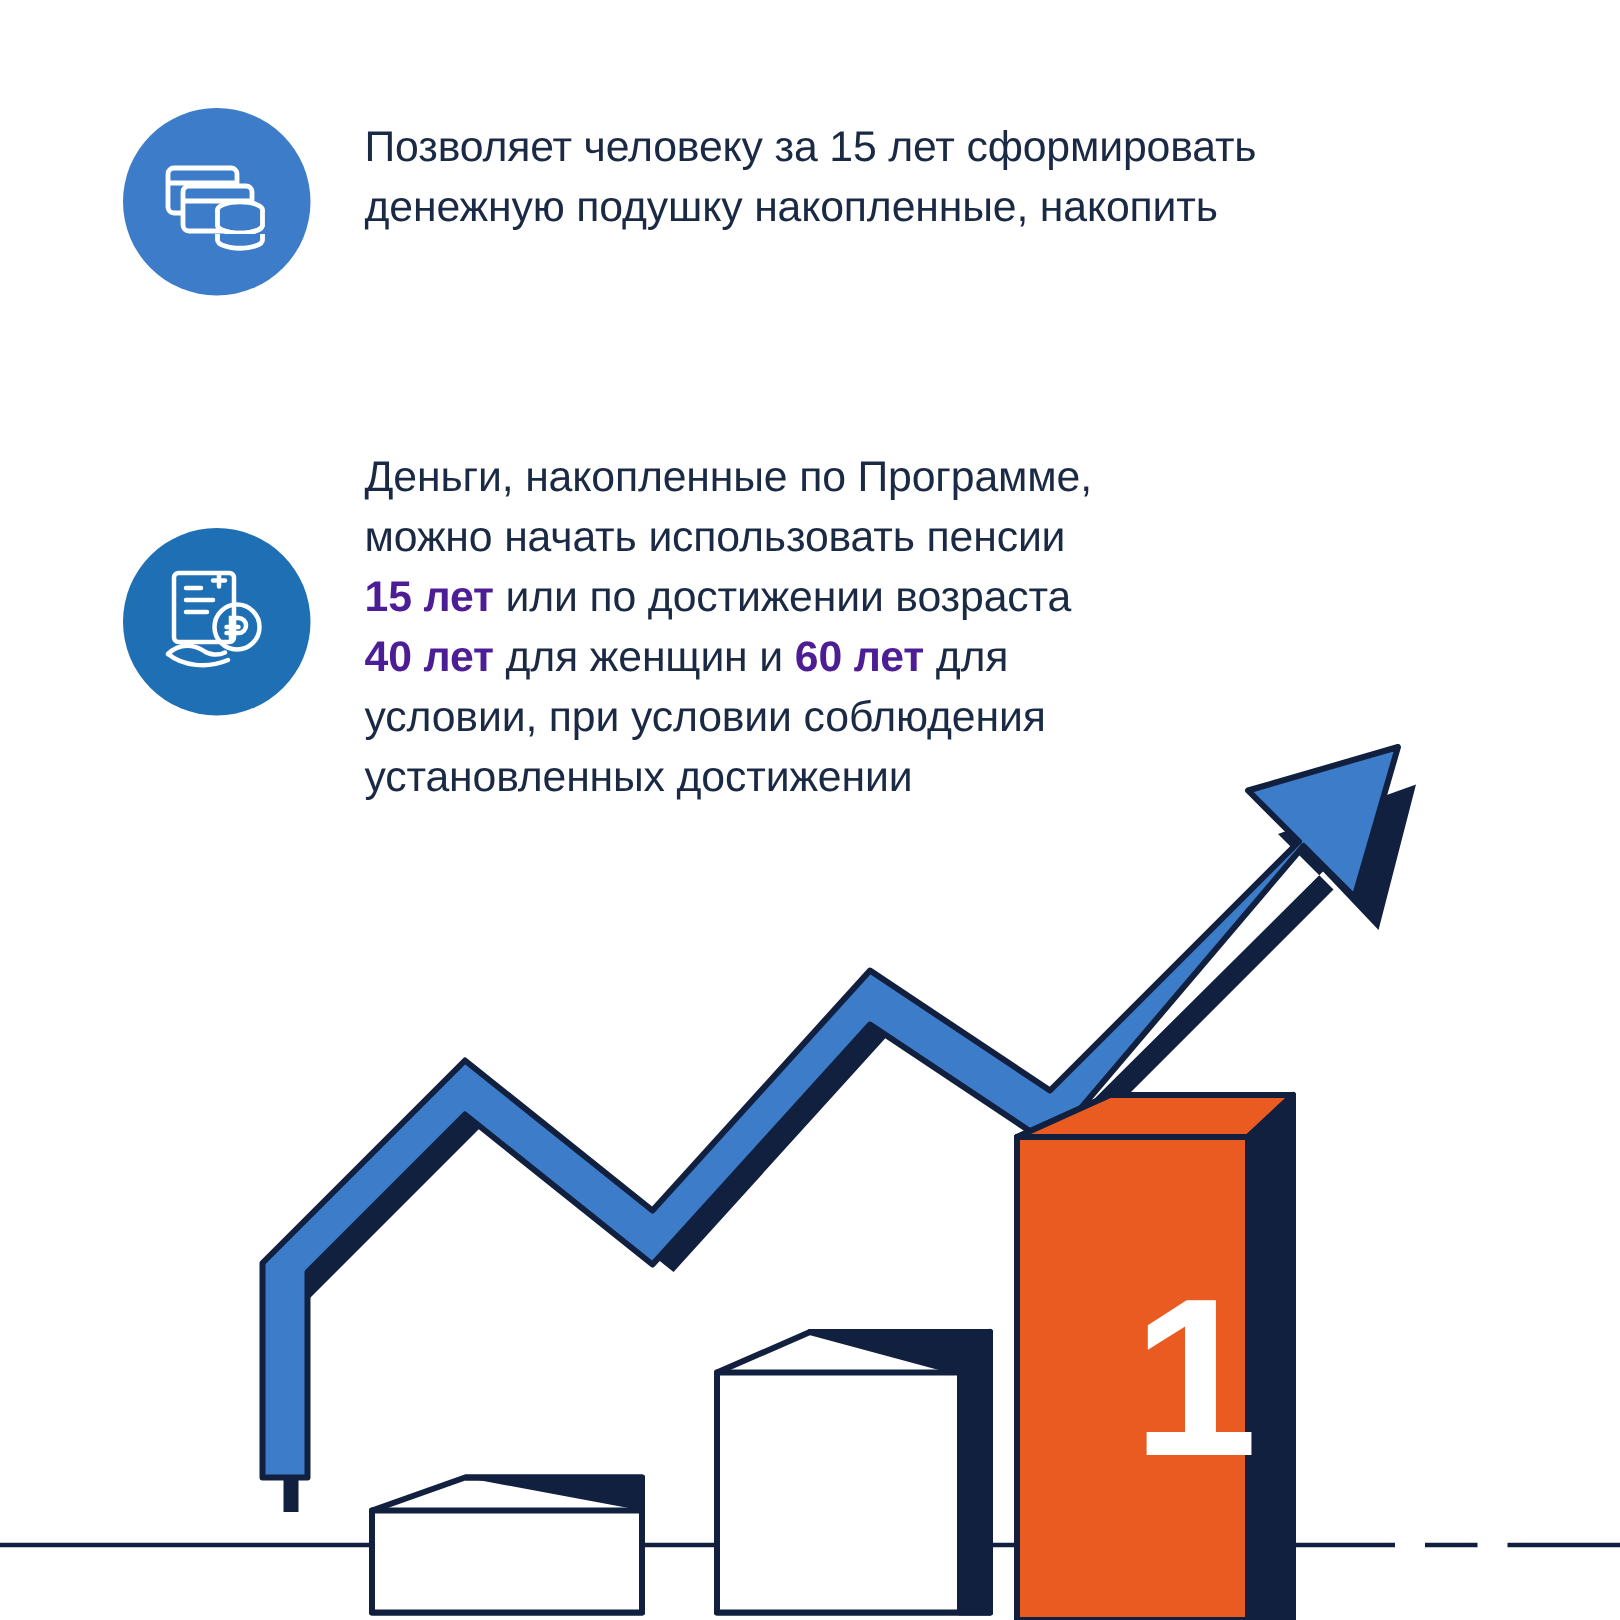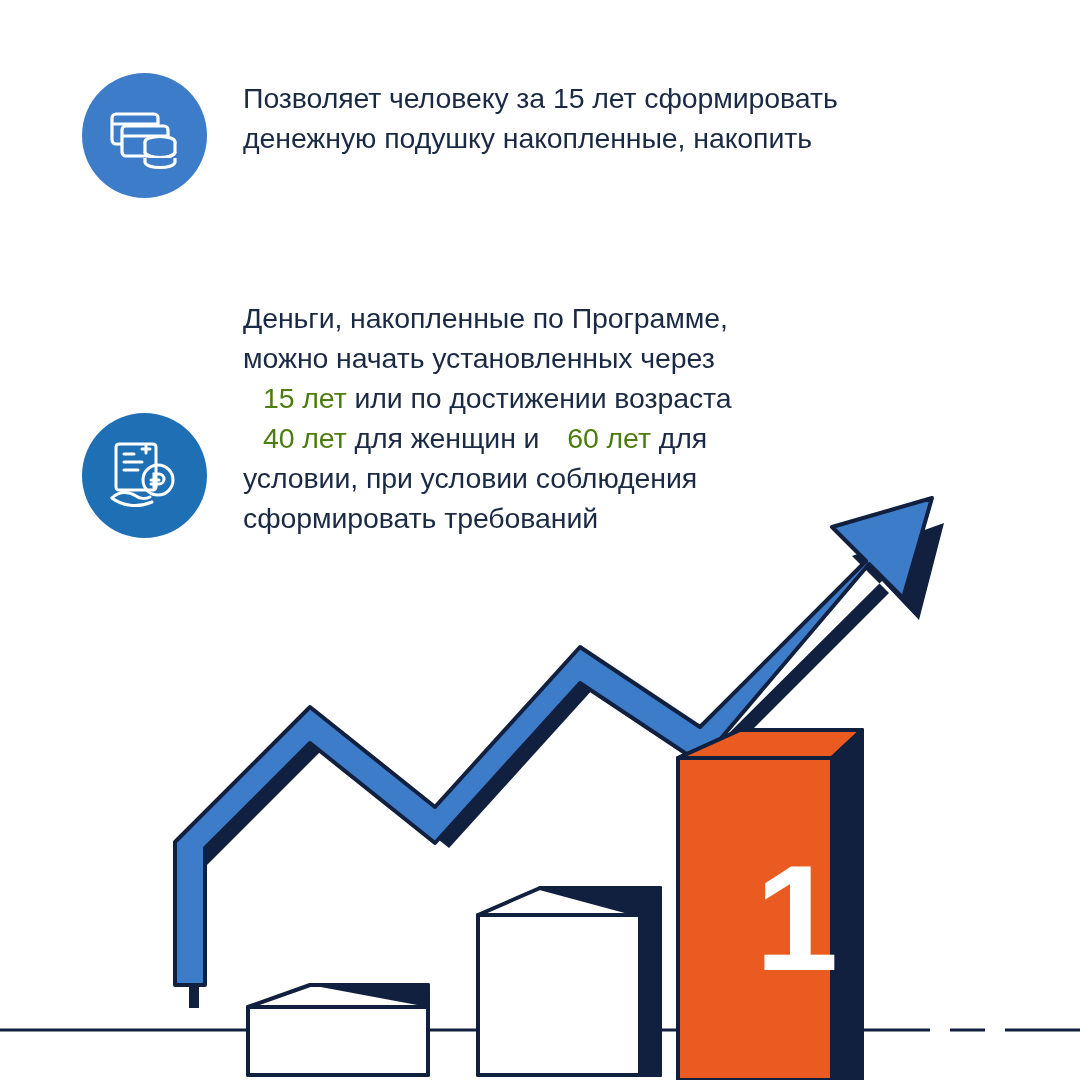--- a/index.html
+++ b/index.html
@@ -13,21 +13,21 @@
     position: relative;
     overflow: hidden;
     font-family: "Liberation Sans", sans-serif;
     color: #12203f;
   }
 
   
   .bullet {
     position: absolute;
     display: flex;
-    align-items: flex-end;
+    align-items: center;
   }
   #bullet-1 { left: 82px; top: 70px;  width: 900px; }
   #bullet-2 { left: 82px; top: 290px; width: 900px; }
 
   .badge {
     width: 125px;
     height: 125px;
     border-radius: 50%;
     background: #3d7cc9;
     flex: 0 0 125px;
@@ -40,23 +40,22 @@
 
   .bullet-text {
     font-size: 28.5px;
     line-height: 40px;
     letter-spacing: -0.1px;
     font-weight: 400;
     color: #1b2a44;
     padding-top: 8px;
   }
   .hl {
-    color: #4d7c0f;
-    font-weight: 400;
-    margin-left: 20px;
+    color: #4c1d95;
+    font-weight: 700;
   }
 
   
   #artwork {
     position: absolute;
     left: 0;
     top: 330px;
     width: 1080px;
     height: 750px;
   }
@@ -93,25 +92,25 @@
       <path d="M22 18 h10 M22 26 h18 M22 34 h14" stroke="#ffffff" stroke-width="3" stroke-linecap="round"></path>
       <path d="M40 13 h8 M44 9 v8" stroke="#ffffff" stroke-width="3" stroke-linecap="round"></path>
       <circle cx="56" cy="44" r="15" stroke="#ffffff" stroke-width="3" fill="none"></circle>
       <path d="M52 52 V38 h5 a5 5 0 0 1 0 10 h-8 M49 44 h8" stroke="#ffffff" stroke-width="3" stroke-linecap="round" fill="none"></path>
       <path d="M10 62 c8 -8 18 -6 24 -2 c4 3 10 3 14 1" stroke="#ffffff" stroke-width="3" stroke-linecap="round" fill="none"></path>
       <path d="M10 62 c10 8 26 10 40 4" stroke="#ffffff" stroke-width="3" stroke-linecap="round" fill="none"></path>
     </svg>
   </div>
   <div class="bullet-text">
     <span>Деньги, накопленные по Программе, </span><br>
-    <span>можно начать установленных через </span><br>
+    <span>можно начать использовать пенсии </span><br>
     <span class="hl">15 лет</span><span> или по достижении возраста </span><br>
     <span class="hl">40 лет</span><span> для женщин и </span><span class="hl">60 лет</span><span> для </span><br>
     <span>условии, при условии соблюдения </span><br>
-    <span>сформировать требований</span>
+    <span>установленных достижении</span>
   </div>
 </div>
 
 <div id="artwork">
   <svg width="1080" height="750" viewBox="0 0 1080 750" fill="none" aria-hidden="true">
 
     <g>
       <path d="M0 700 H930" stroke="#12203f" stroke-width="3"></path>
       <path d="M950 700 H985" stroke="#12203f" stroke-width="3"></path>
       <path d="M1005 700 H1080" stroke="#12203f" stroke-width="3"></path>

